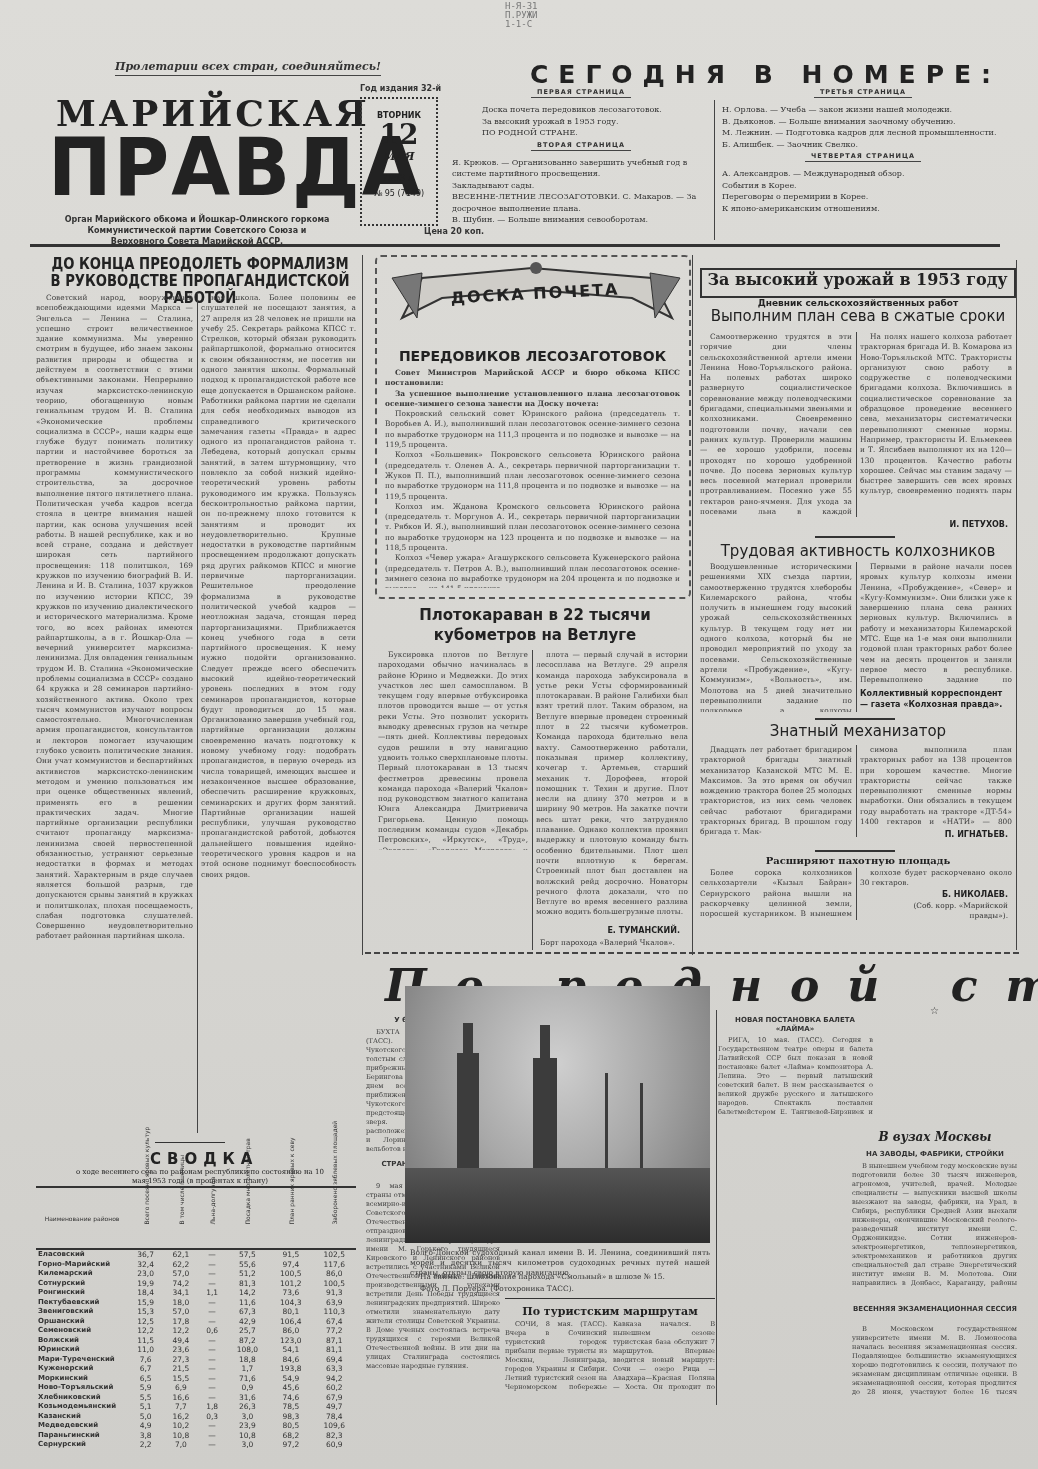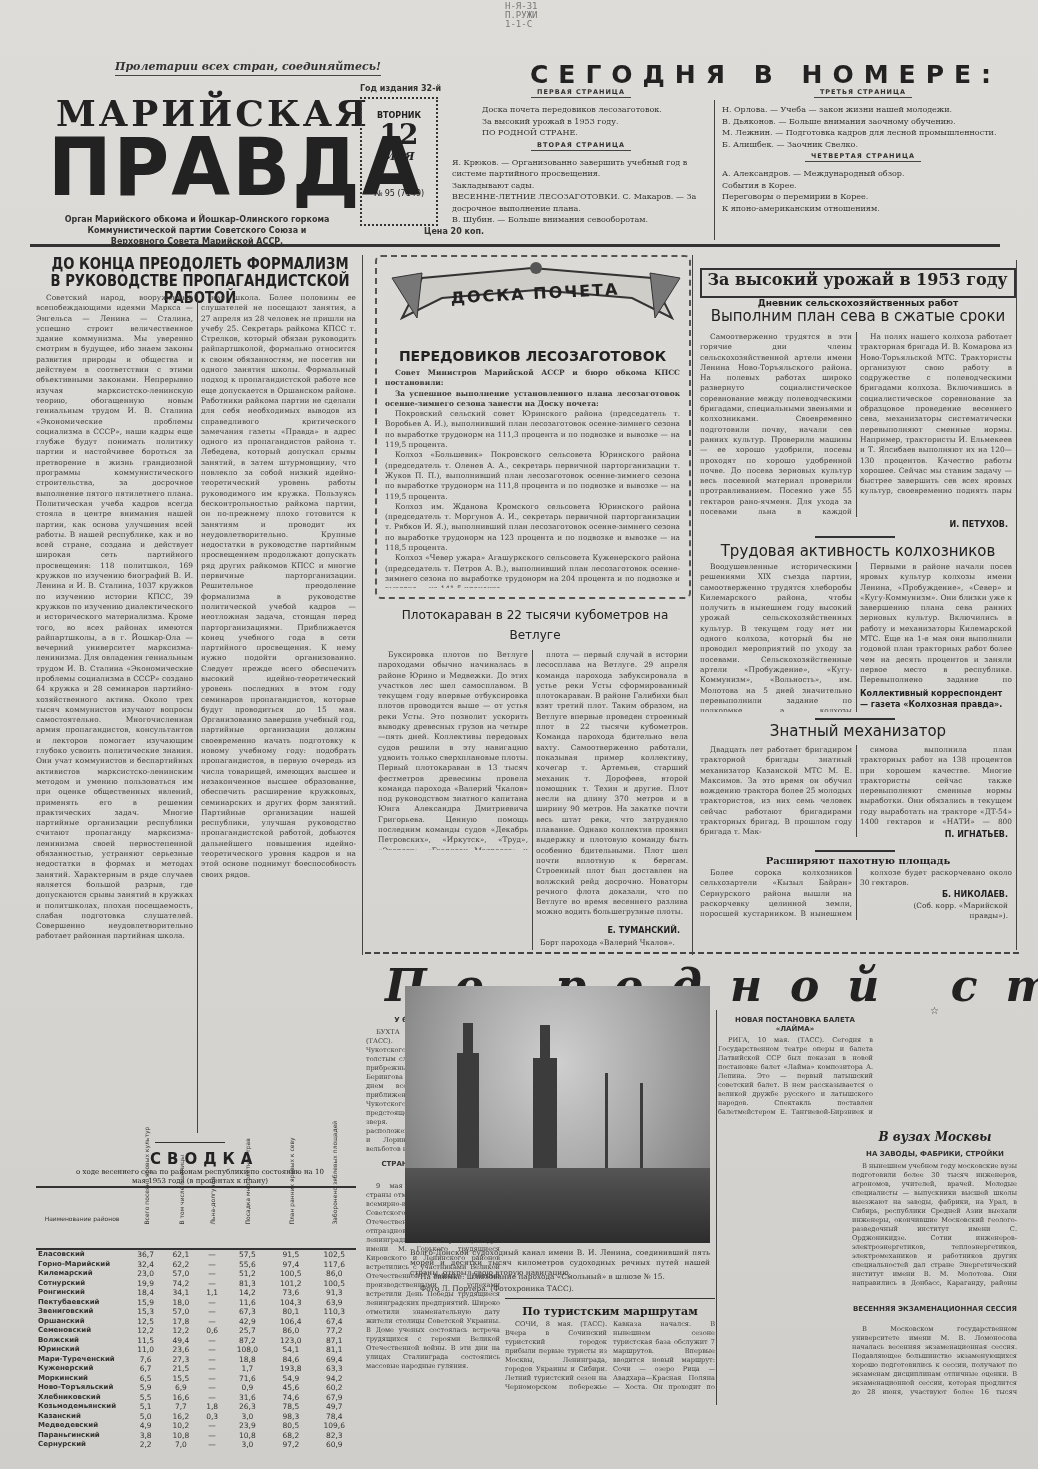--- a/index.html
+++ b/index.html
@@ -127,21 +127,21 @@
   <div class="subhead" style="left:380px;top:348px;width:305px">ПЕРЕДОВИКОВ ЛЕСОЗАГОТОВОК</div>
   <div class="col" style="left:385px;top:368px;width:295px;height:220px">
     <p style="font-weight:bold">Совет Министров Марийской АССР и бюро обкома КПСС постановили:</p>
     <p style="font-weight:bold">За успешное выполнение установленного плана лесозаготовок осенне-зимнего сезона занести на Доску почета:</p>
     <p>Покровский сельский совет Юринского района (председатель т. Воробьев А. И.), выполнивший план лесозаготовок осенне-зимнего сезона по выработке трудонорм на 111,3 процента и по подвозке и вывозке — на 119,5 процента.</p>
     <p>Колхоз «Большевик» Покровского сельсовета Юринского района (председатель т. Оленев А. А., секретарь первичной парторганизации т. Жуков П. П.), выполнивший план лесозаготовок осенне-зимнего сезона по выработке трудонорм на 111,8 процента и по подвозке и вывозке — на 119,5 процента.</p>
     <p>Колхоз им. Жданова Кромского сельсовета Юринского района (председатель т. Моргунов А. И., секретарь первичной парторганизации т. Рябков И. Я.), выполнивший план лесозаготовок осенне-зимнего сезона по выработке трудонорм на 123 процента и по подвозке и вывозке — на 118,5 процента.</p>
     <p>Колхоз «Чевер ужара» Агашуркского сельсовета Куженерского района (председатель т. Петров А. В.), выполнивший план лесозаготовок осенне-зимнего сезона по выработке трудонорм на 204 процента и по подвозке и вывозке — на 141,5 процента.</p>
   </div>
 
-  <div class="sm-head" style="left:380px;top:605px;width:310px;font-weight:normal;font-size:12px;line-height:20px">Плотокараван в 22 тысячи кубометров на Ветлуге</div>
+  <div class="sm-head" style="left:380px;top:605px;width:310px;font-weight:bold;font-size:15px;line-height:20px">Плотокараван в 22 тысячи кубометров на Ветлуге</div>
   <div class="col" style="left:378px;top:650px;width:150px;height:200px">
       <p>Буксировка плотов по Ветлуге пароходами обычно начиналась в районе Юрино и Медвежки. До этих участков лес шел самосплавом. В текущем году впервые отбуксировка плотов проводится выше — от устья реки Усты. Это позволит ускорить выводку древесных грузов на четыре—пять дней. Коллективы передовых судов решили в эту навигацию удвоить только сверхплановые плоты. Первый плотокараван в 13 тысяч фестметров древесины провела команда парохода «Валерий Чкалов» под руководством знатного капитана Юнга Александра Дмитриевича Григорьева. Ценную помощь последним команды судов «Декабрь Петровских», «Иркутск», «Труд», «Эверест», «Гвардеец Матросов» и других. Борясь за претворение в жизнь взятых обязательств — выполнить навигационный план на 175 процентов, коллектив парохода «Валерий Чкалов» решил провести по Ветлуге строенный плот в 22 тысячи кубометров. Вождение такого большого</p>
     </div>
   <div class="vrule" style="left:532px;top:650px;height:300px"></div>
   <div class="col" style="left:536px;top:650px;width:152px;height:268px">
       <p>плота — первый случай в истории лесосплава на Ветлуге. 29 апреля команда парохода забуксировала в устье реки Усты сформированный плотокараван. В районе Галибихи был взят третий плот. Таким образом, на Ветлуге впервые проведен строенный плот в 22 тысячи кубометров. Команда парохода бдительно вела вахту. Самоотверженно работали, показывая пример коллективу, кочегар т. Артемьев, старший механик т. Дорофеев, второй помощник т. Техин и другие. Плот несли на длину 370 метров и в ширину 90 метров. На закатке почти весь штат реки, что затрудняло плавание. Однако коллектив проявил выдержку и плотовую команду быть особенно бдительными. Плот шел почти вплотную к берегам. Строенный плот был доставлен на волжский рейд досрочно. Новаторы речного флота доказали, что по Ветлуге во время весеннего разлива можно водить большегрузные плоты.</p>
     </div>
   <div class="sign" style="left:540px;top:926px;width:140px">Е. ТУМАНСКИЙ.</div>
   <div class="caption" style="left:540px;top:938px;width:150px">Борт парохода «Валерий Чкалов».</div>
 

